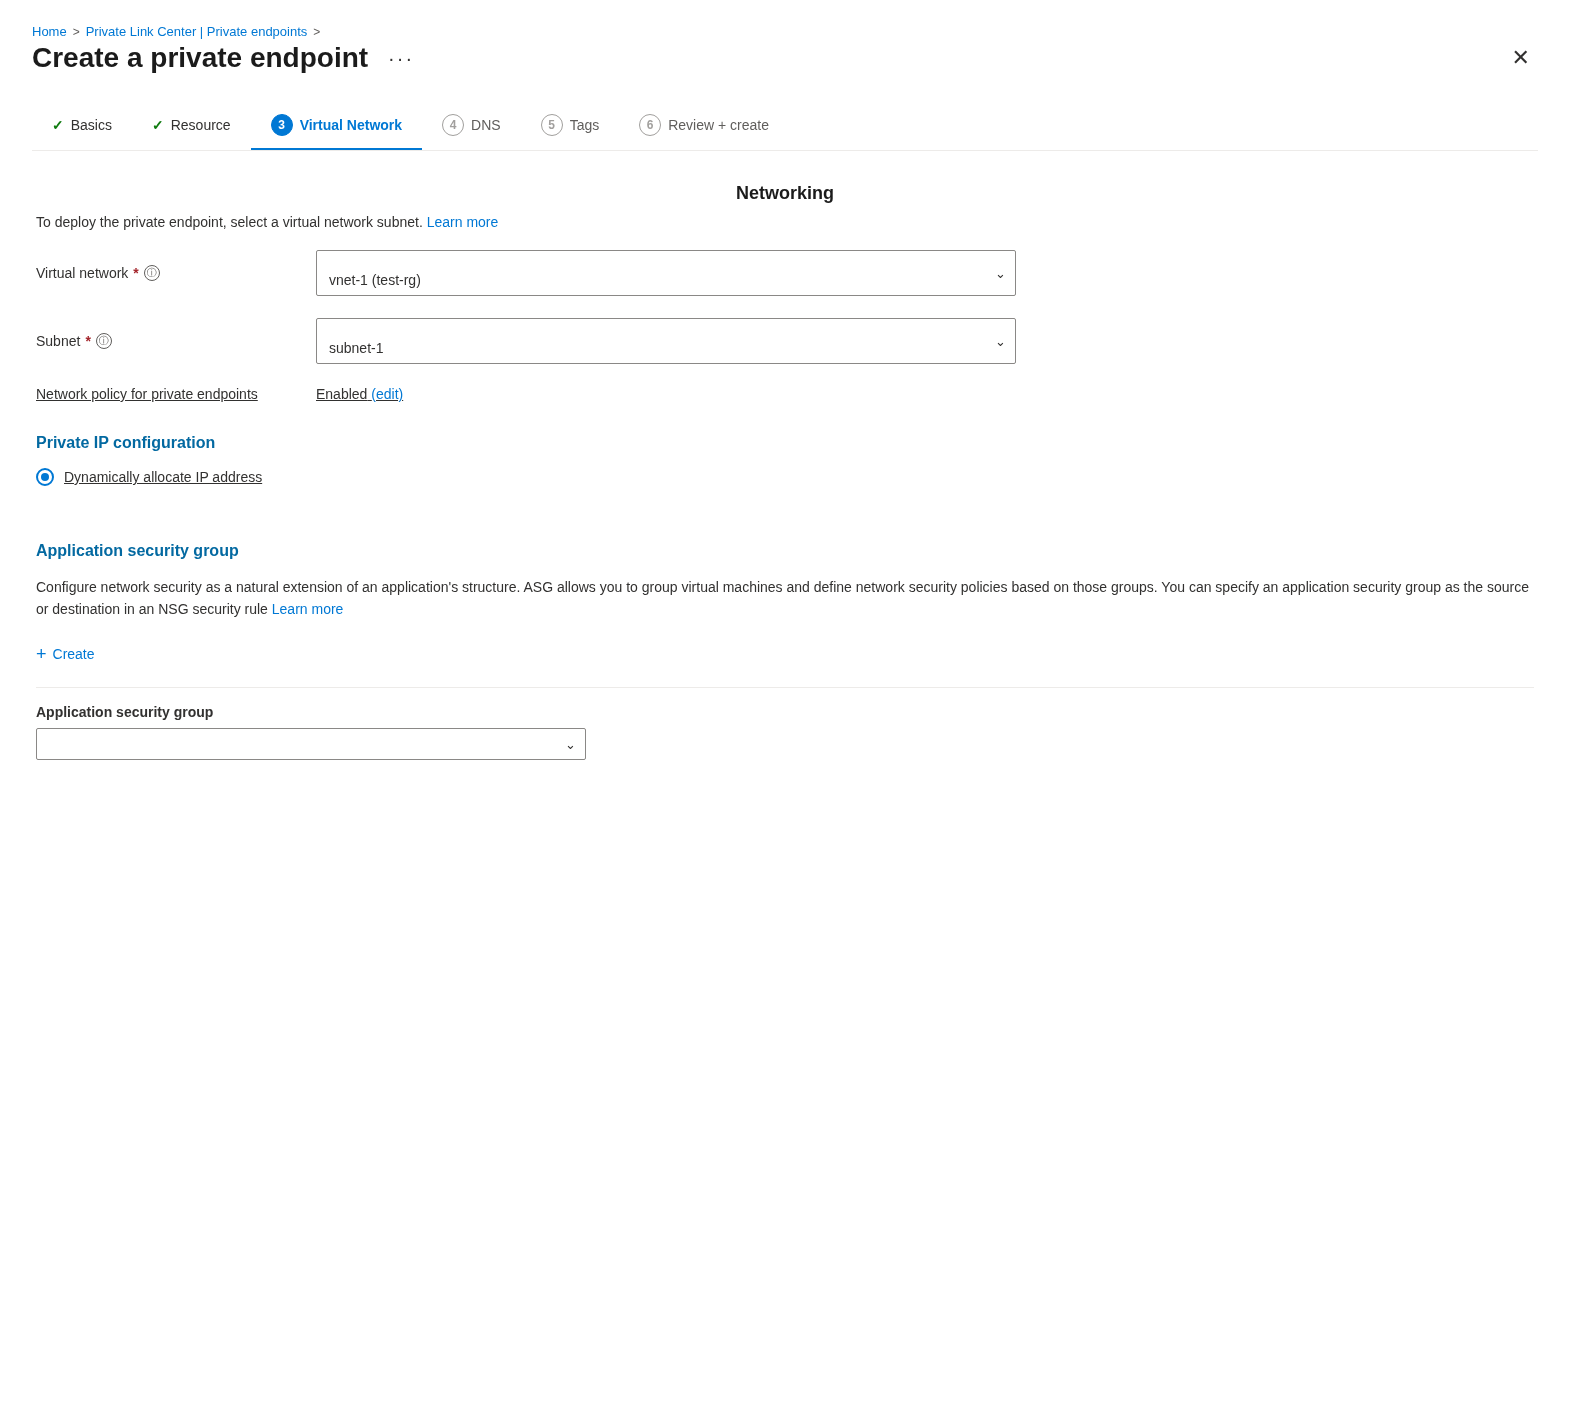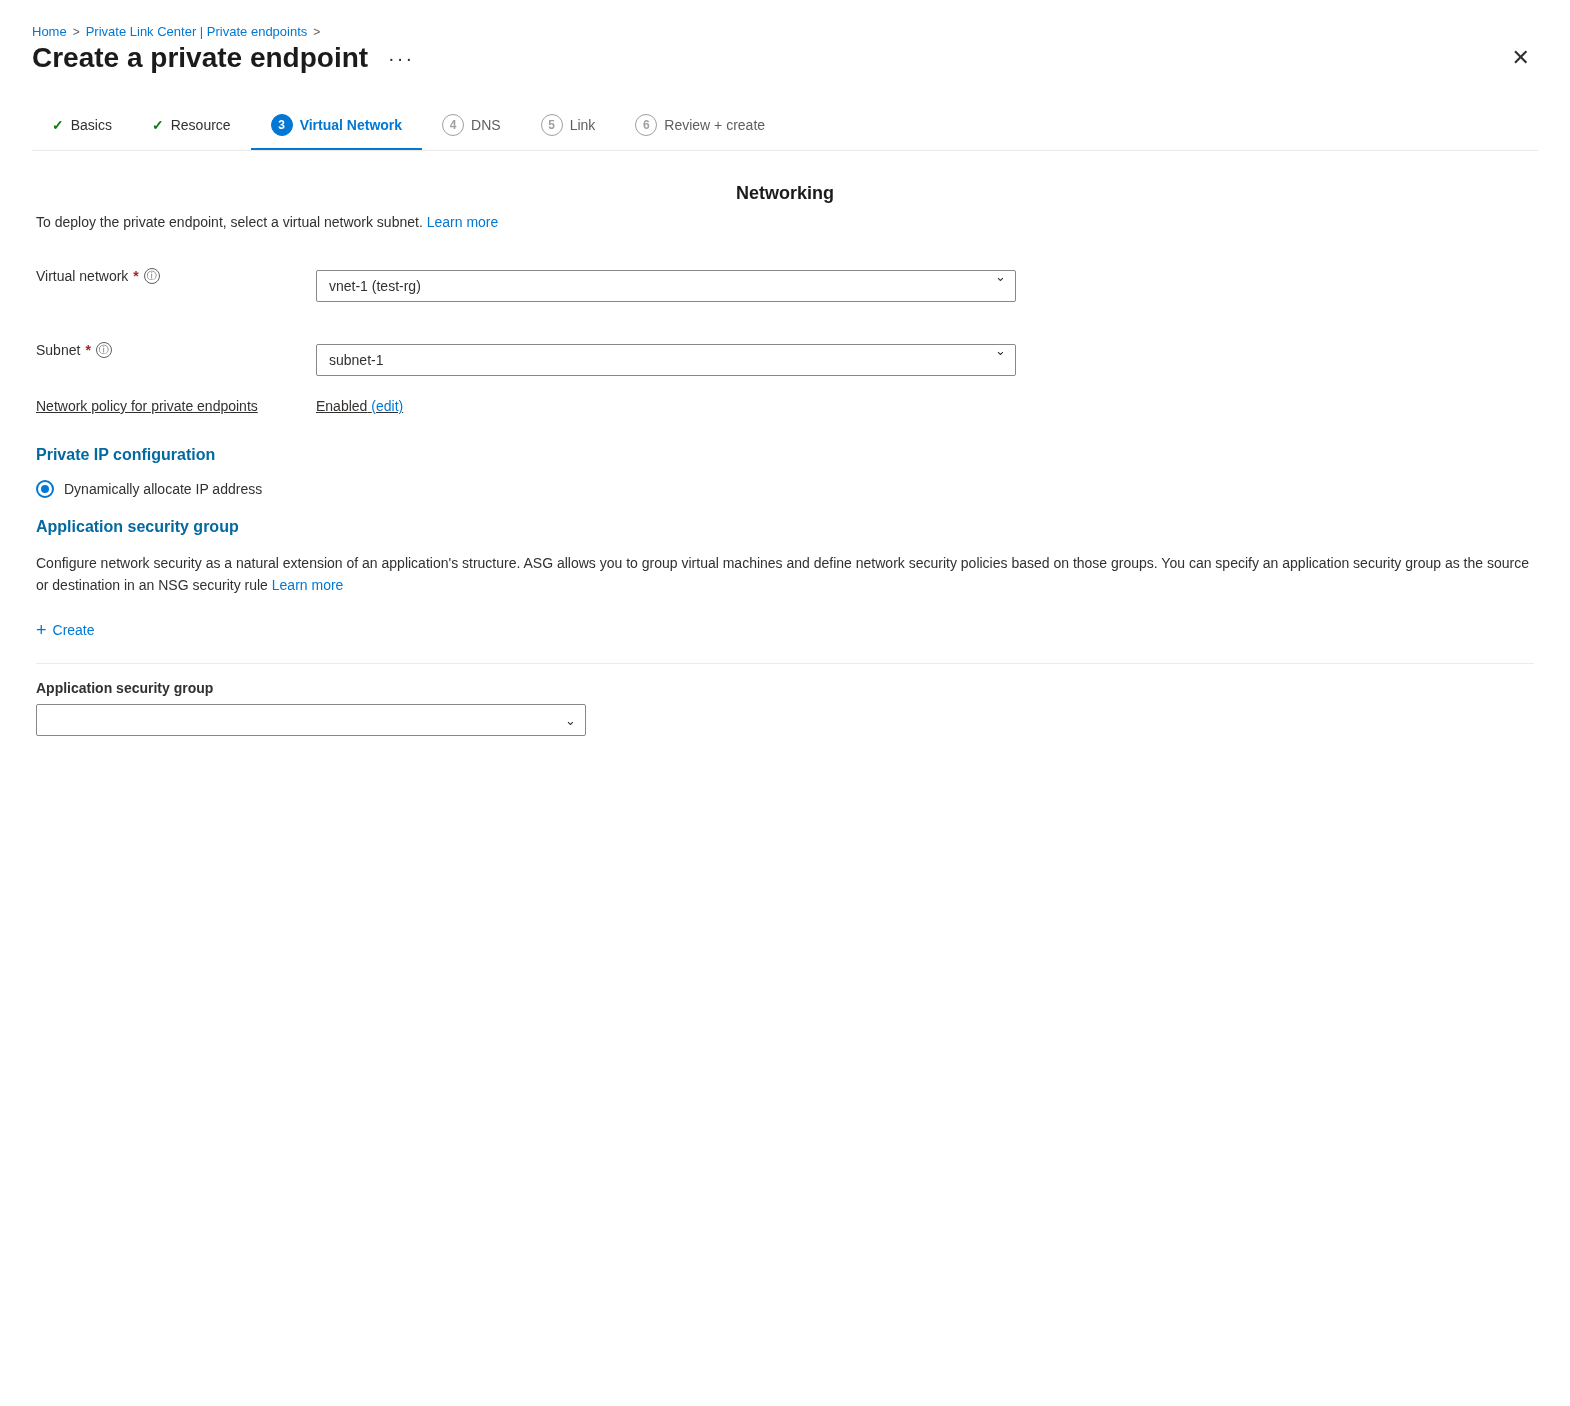--- a/index.html
+++ b/index.html
@@ -172,28 +172,27 @@
       max-width: 700px;
     }
     .select-wrapper {
       position: relative;
       width: 100%;
     }
     .select-wrapper select {
       width: 100%;
       border: 1px solid #8a8886;
       background: #fff;
-      padding: 7px 36px 7px 12px;
+      padding: 21px 36px 7px 12px;
       font-size: 14px;
       color: #323130;
       border-radius: 2px;
       appearance: none;
       cursor: pointer;
       outline: none;
-      margin-top: 20px;
     }
     .select-chevron {
       position: absolute;
       right: 10px;
       top: 50%;
       transform: translateY(-50%);
       pointer-events: none;
       color: #323130;
       font-size: 13px;
     }
@@ -220,21 +219,22 @@
     .subsection-title {
       font-size: 16px;
       font-weight: 600;
       color: #0369a1;
       margin-bottom: 16px;
     }
     .radio-group {
       display: flex;
       flex-direction: column;
       gap: 4px;
-      margin-bottom: 20px;
+      margin-bottom: 56px;
+      text-decoration: underline;
     }
     .radio-item {
       display: flex;
       align-items: center;
       gap: 10px;
       cursor: pointer;
       font-size: 14px;
       color: #323130;
     }
     .radio-input {
@@ -352,21 +352,21 @@
       <span>Virtual Network</span>
     </div>
 
     <div class="tab-item">
       <span class="tab-circle">4</span>
       <span>DNS</span>
     </div>
 
     <div class="tab-item">
       <span class="tab-circle">5</span>
-      <span>Link</span>
+      <span>Tags</span>
     </div>
 
     <div class="tab-item">
       <span class="tab-circle">6</span>
       <span>Review + create</span>
     </div>
 
   </div>
 
   <div class="content-section">

